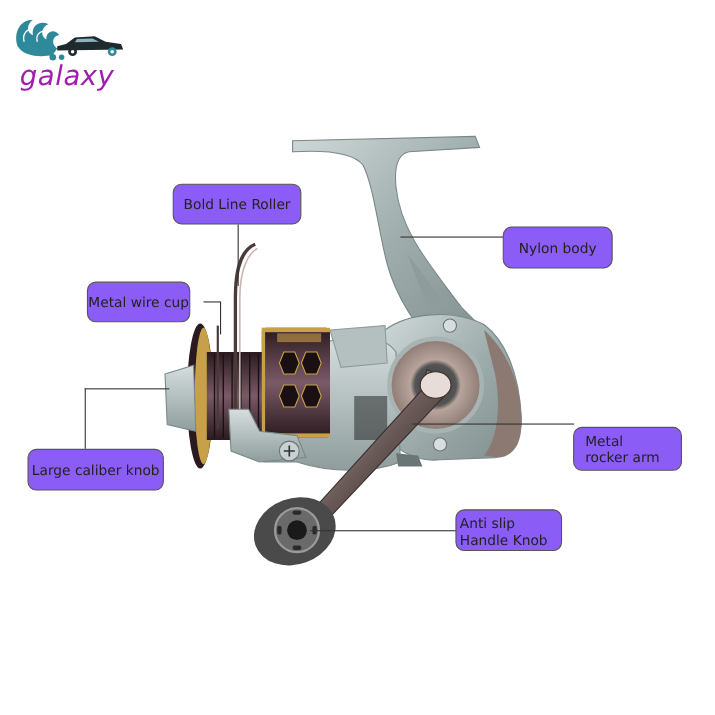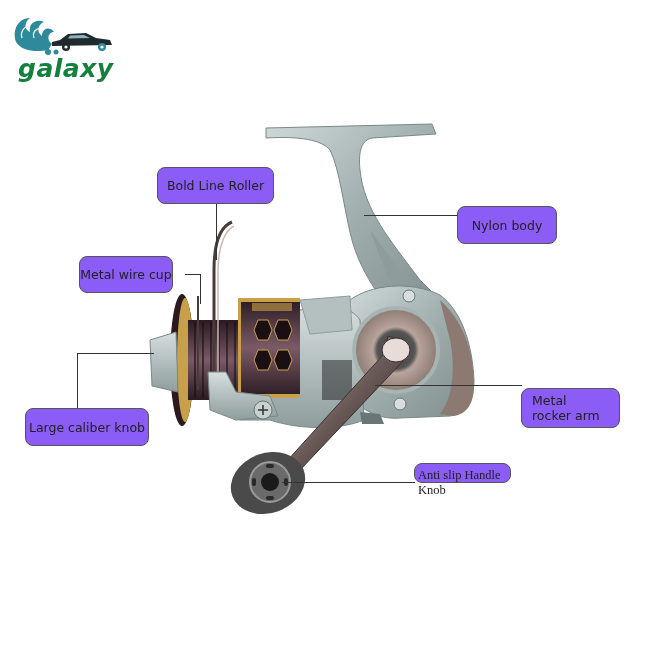--- a/index.html
+++ b/index.html
@@ -1,18 +1,18 @@
 <!DOCTYPE html>
 <html><head>
   <meta charset="utf-8">
   <style>
     html, body { margin: 0; padding: 0; background: #ffffff; }
     body { width: 650px; height: 650px; position: relative; overflow: hidden; font-family: "DejaVu Sans", "Liberation Sans", sans-serif; }
     .logo { position: absolute; left: 8px; top: 12px; width: 110px; height: 80px; }
-    .logo-text { position: absolute; left: 18px; top: 54px; font-family: "DejaVu Sans", sans-serif; font-weight: bold; font-style: italic; font-size: 25px; color: #15803d; letter-spacing: 0.5px; }
+    .logo-text { position: absolute; left: 18px; top: 54px; font-family: "DejaVu Sans", sans-serif; font-weight: normal; font-style: italic; font-size: 25px; color: #a21caf; letter-spacing: 0.5px; }
     .reel { position: absolute; left: 0; top: 0; width: 650px; height: 650px; }
     .label { position: absolute; box-sizing: border-box; border: 1.2px solid #555; border-radius: 8px; background: #8b5cf6; color: #222; font-size: 12.5px; line-height: 15px; font-family: "DejaVu Sans", sans-serif; }
     .label.single { display: flex; align-items: center; justify-content: center; white-space: nowrap; }
     .label.multi { padding: 5px 8px; }
     .label.multi.tight { padding: 4px 3px; }
     .leader { position: absolute; background: #333; }
   </style>
 </head>
 <body>
 
@@ -152,15 +152,15 @@
 </div>
 <div class="label single" style="left:79px; top:256px; width:94px; height:37px;">
   <span>Metal wire cup</span>
 </div>
 <div class="label single" style="left:25px; top:408px; width:124px; height:38px;">
   <span>Large caliber knob</span>
 </div>
 <div class="label multi" style="left:521px; top:360px; width:99px; height:40px; padding:4px 10px;margin-top:28px;">
   <span>Metal rocker arm</span>
 </div>
-<div class="label multi tight" style="left:414px; top:463px; width:97px; height:20px;font-family:Liberation Serif, serif;">
+<div class="label multi tight" style="left:414px; top:463px; width:97px; height:38px;">
   <span>Anti slip Handle Knob</span>
 </div>
 
 </body></html>

